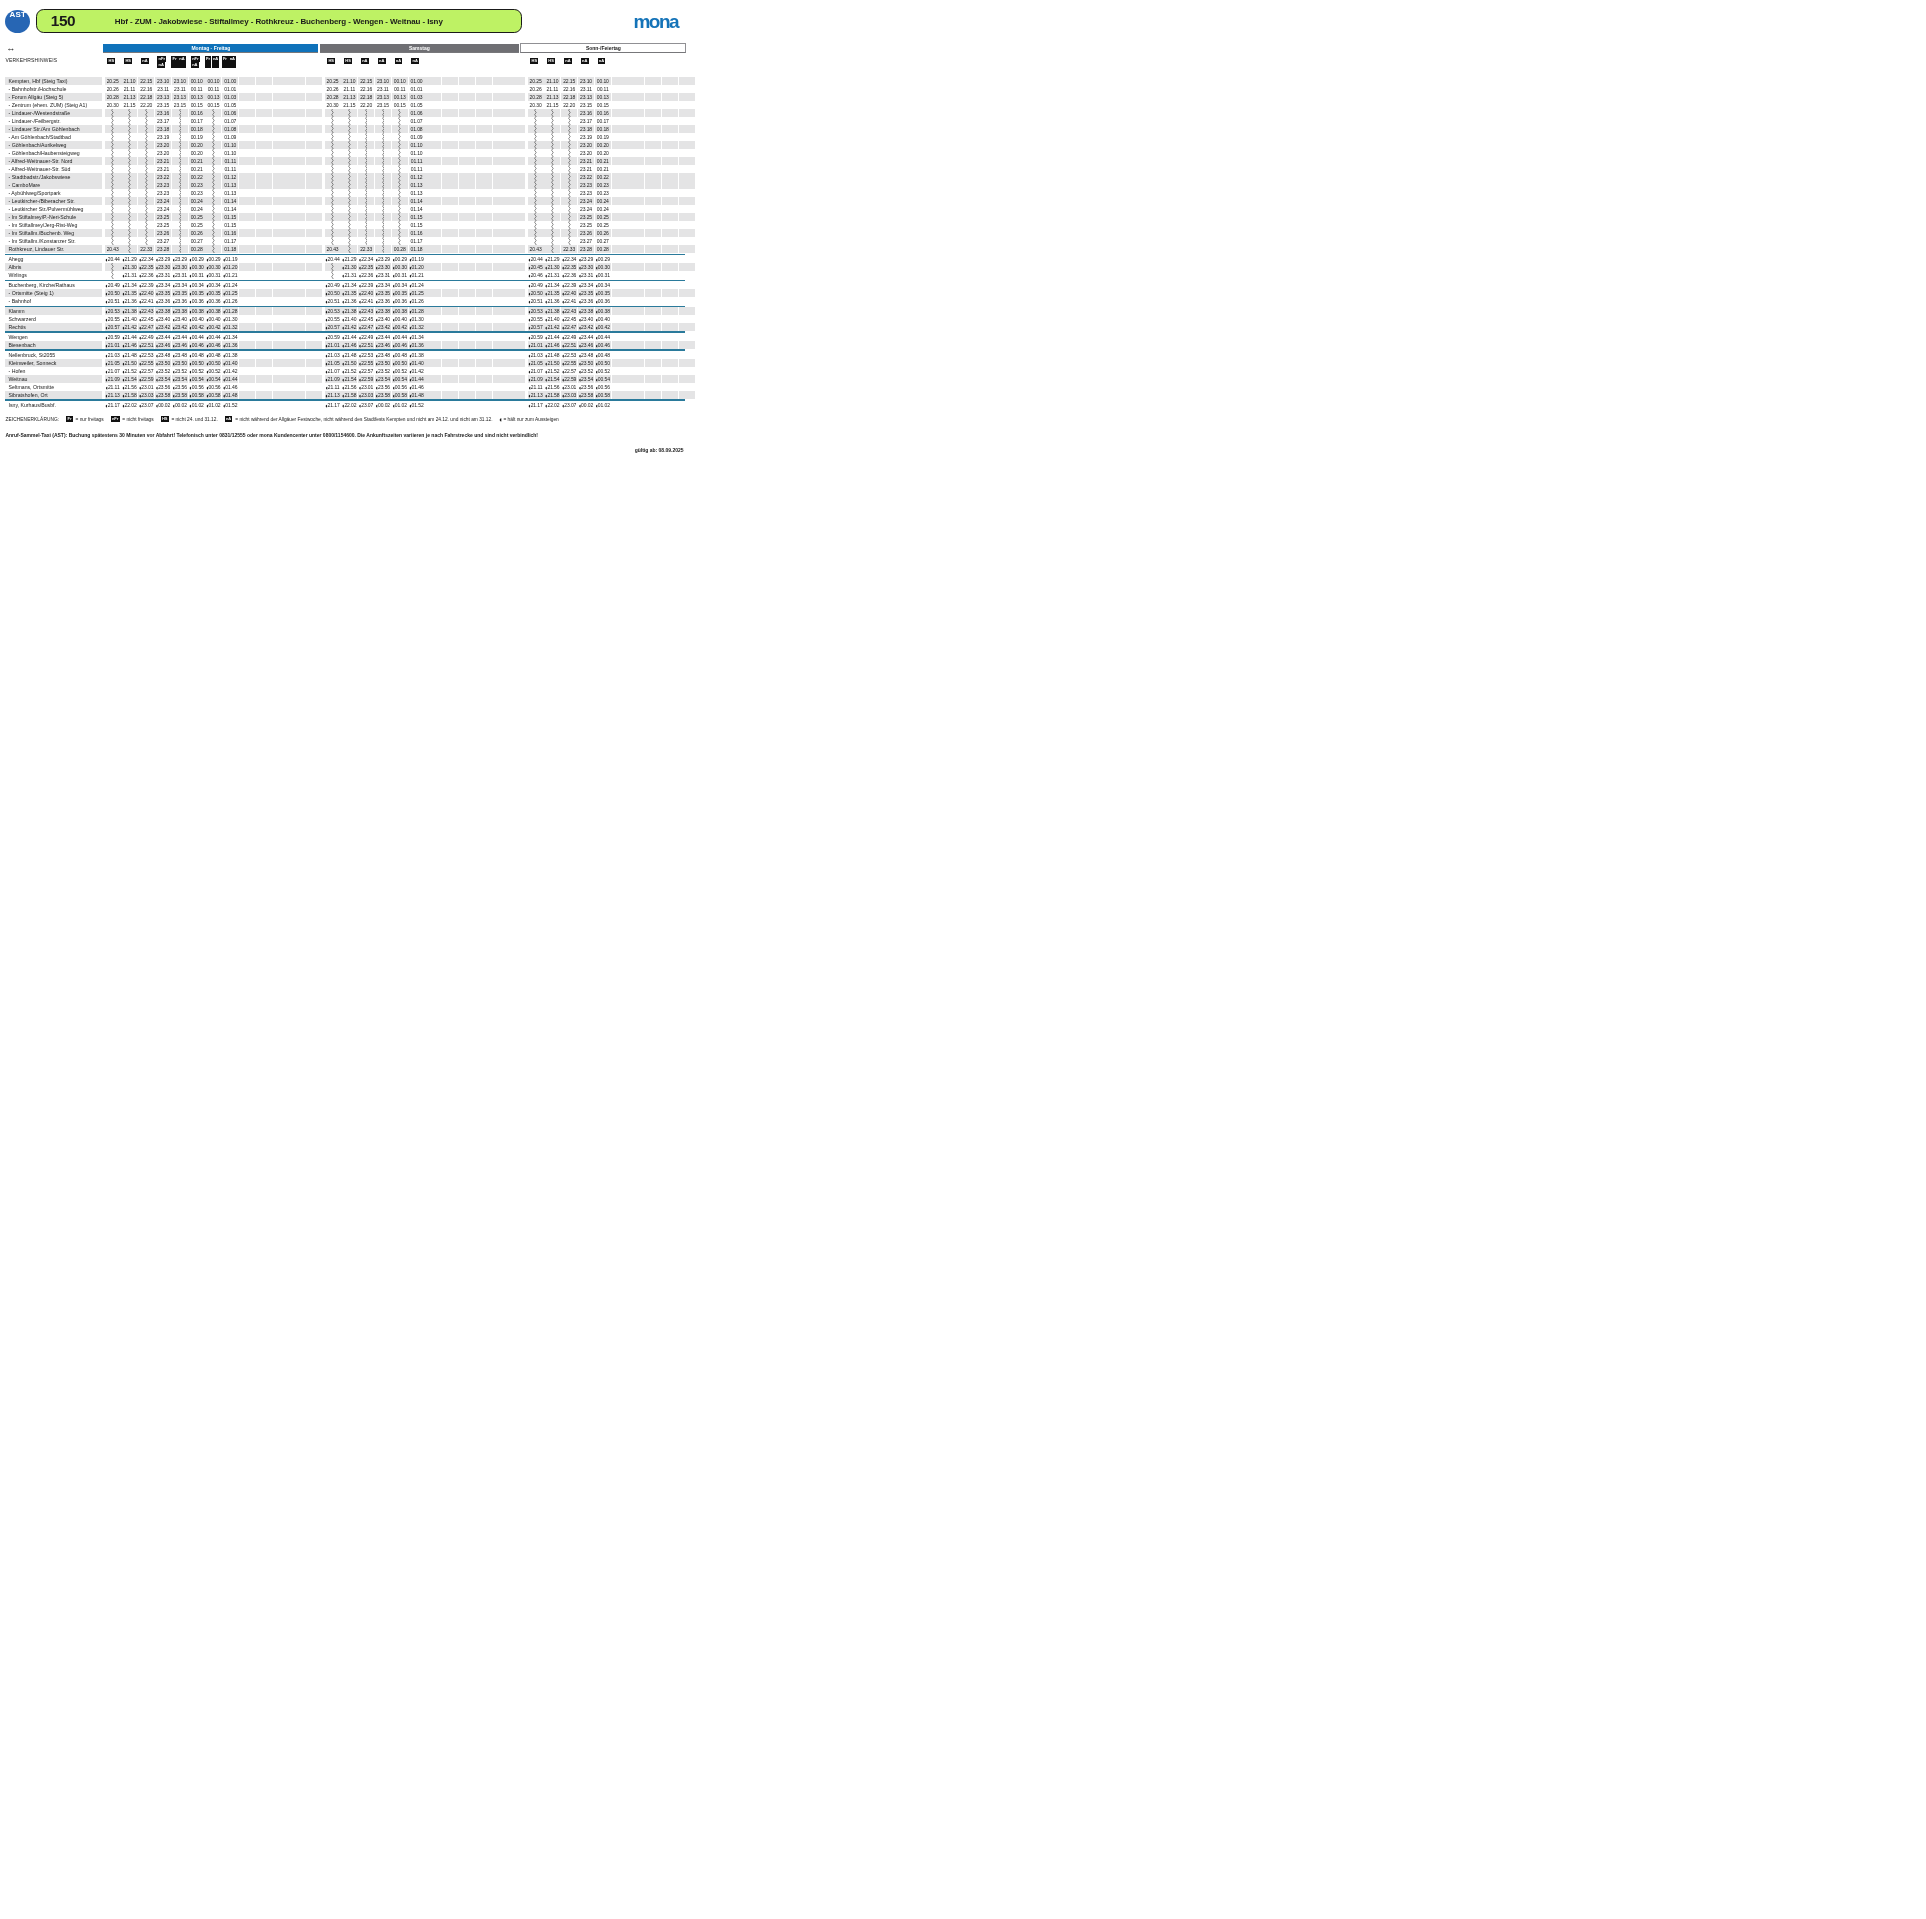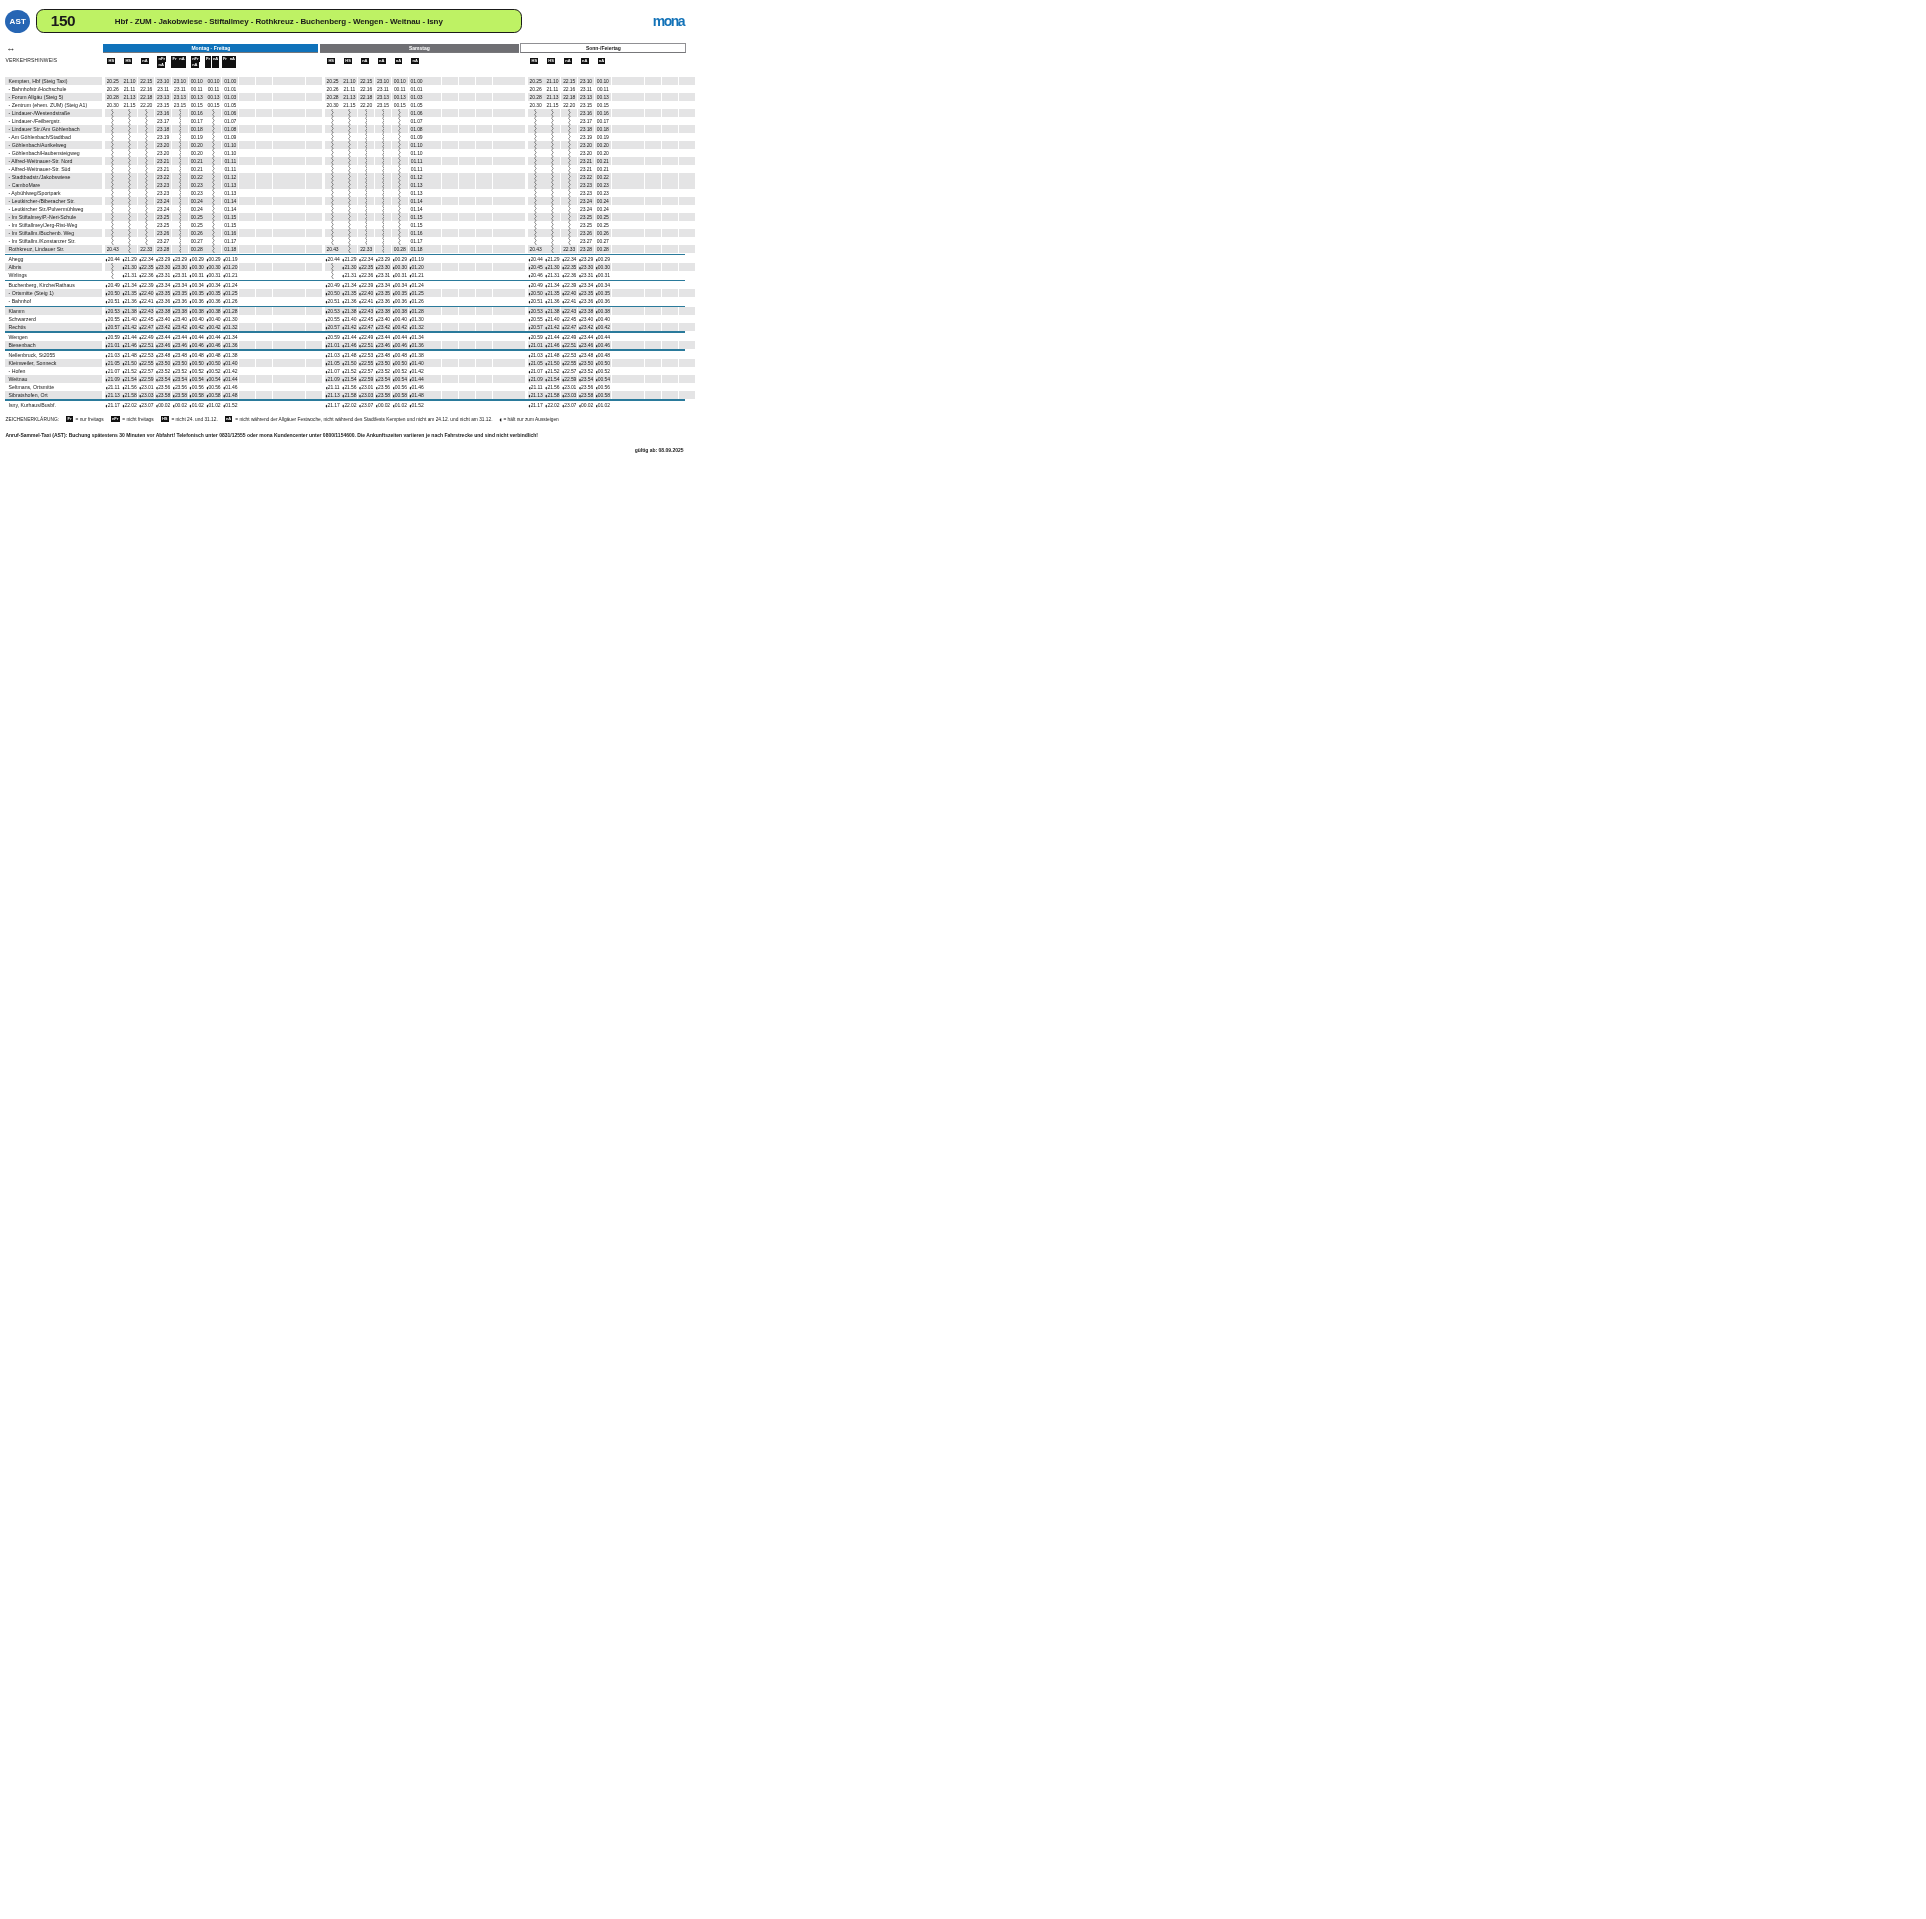--- a/index.html
+++ b/index.html
@@ -2,29 +2,29 @@
 <html style="font-size:6.2px"><head>
 <meta charset="utf-8">
 <style>
   html,body{margin:0;padding:0;background:#fff;color:#1a1a1a;
     font-family:"Liberation Sans","DejaVu Sans",sans-serif;}
   #page{width:689px;padding:5.4px 3.9px 11.6px 5.4px;box-sizing:border-box;}
 
   
   #header{display:flex;align-items:center;gap:5.4px;margin:2.3px 0 8.5px 0;height:27px;}
   .ast-circle{flex:0 0 25px;height:23px;border-radius:50%;background:#2766b4;
-    display:flex;align-items:center;justify-content:center;}
+    display:flex;justify-content:center;}
   .ast-circle span{color:#fff;font-weight:bold;font-size:8px;letter-spacing:0.2px;}
   .route-box{flex:0 0 486px;height:24px;border:1.5px solid #1a1a1a;border-radius:7.7px;
     display:flex;align-items:center;position:relative;box-sizing:border-box;background:#bef264;}
   .route-number{font-size:15.4px;font-weight:bold;margin-left:14px;letter-spacing:-0.4px;}
   .route-title{position:absolute;left:0;right:0;text-align:center;
     font-size:8px;font-weight:bold;letter-spacing:-0.1px;}
-  .brand{margin-left:auto;margin-right:1px;color:#1473b8;font-weight:800;
-    font-size:14px;letter-spacing:-1.5px;line-height:1;}
+  .brand{margin-left:auto;margin-right:7px;color:#1473b8;font-weight:800;
+    font-size:19px;letter-spacing:-1.5px;line-height:1;}
 
   
   .bands-row{display:flex;align-items:flex-end;}
   .left-pad{flex:0 0 98px;}
   .gut{flex:0 0 1.5px;}
   .band{height:8px;line-height:8px;text-align:center;font-size:5px;font-weight:bold;
     border-bottom:1.5px solid #77777a;box-sizing:content-box;}
   .band-mf{flex:0 0 215px;background:#0f72ba;color:#fff;}
   .band-sa{flex:0 0 199px;background:#6f6f73;color:#fff;}
   .band-so{flex:0 0 166px;background:#fff;color:#1a1a1a;border-top:0.8px solid #909094;

